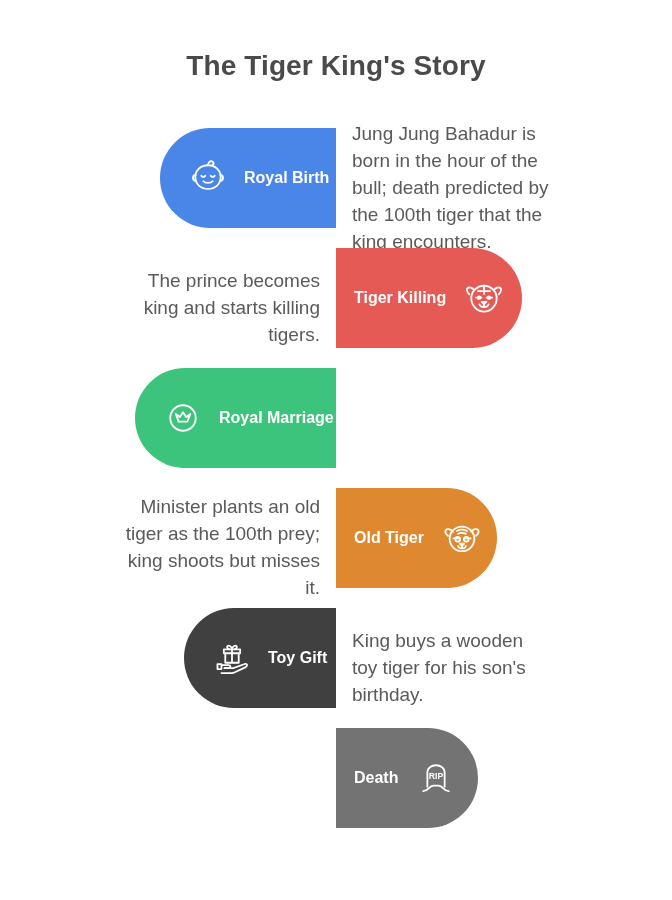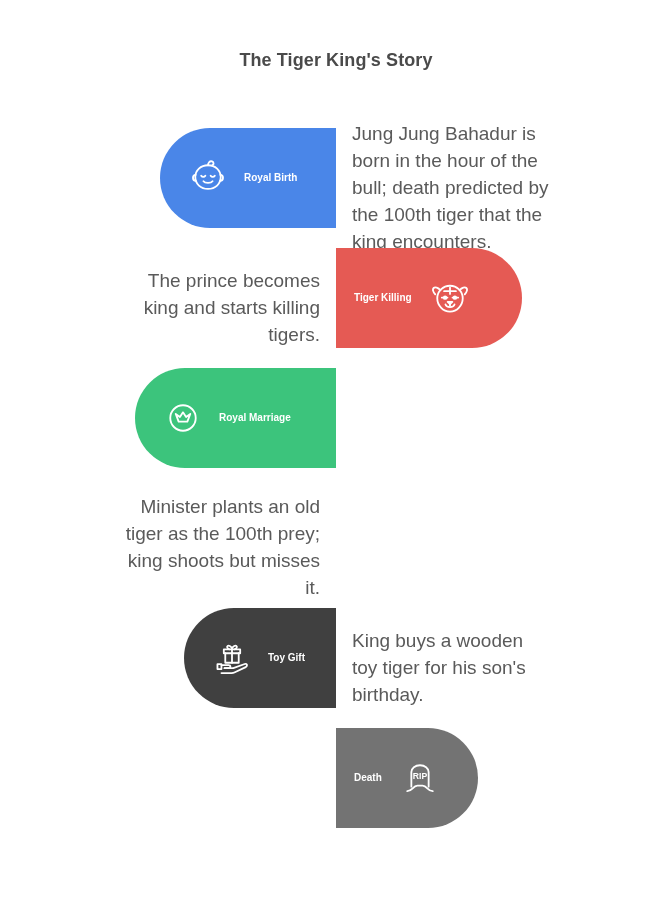--- a/index.html
+++ b/index.html
@@ -20,21 +20,21 @@
     height: 900px;
     box-sizing: border-box;
   }
 
   .page-title {
     position: absolute;
     top: 50px;
     left: 0;
     width: 672px;
     text-align: center;
-    font-size: 18px;
+    font-size: 28px;
     font-weight: bold;
     color: #4a4a4a;
     letter-spacing: 0.1px;
   }
 
   .timeline {
     position: absolute;
     top: 128px;
     left: 0;
     width: 672px;
@@ -78,21 +78,21 @@
     flex: 0 0 auto;
     width: 44px;
     height: 44px;
     display: flex;
     align-items: center;
     justify-content: center;
   }
   .pill-icon svg { display: block; }
 
   .pill-label {
-    font-size: 10px;
+    font-size: 16px;
     font-weight: bold;
     color: #ffffff;
     white-space: nowrap;
     line-height: 1;
   }
 
   
   .row.left .pill-label { margin-left: 14px; margin-right: 4px; }
   
   .row.right .pill-label { margin-right: 16px; }
@@ -175,20 +175,39 @@
           <svg width="40" height="40" viewBox="0 0 44 44" fill="none" stroke="#ffffff" stroke-width="2" stroke-linecap="round" stroke-linejoin="round">
             <circle cx="22" cy="22" r="14"></circle>
             <path d="M14 17.5l3.2 8.5h9.6l3.2-8.5-4.6 3.4L22 15.8l-3.4 5.1z"></path>
           </svg>
         </span>
         <span class="pill-label">Royal Marriage</span>
       </div>
     </div>
 
     <div class="row right">
+      <div class="pill" style="background:#de8830; width:161px;">
+        <span class="pill-label">Old Tiger</span>
+        <span class="pill-icon">
+          <svg width="40" height="40" viewBox="0 0 44 44" fill="none" stroke="#ffffff" stroke-width="2" stroke-linecap="round" stroke-linejoin="round">
+            <path d="M12 15c-2.6-2.8-6.2-3.6-7.6-2-1.2 1.4-.1 4.4 2.2 6.7"></path>
+            <path d="M32 15c2.6-2.8 6.2-3.6 7.6-2 1.2 1.4.1 4.4-2.2 6.7"></path>
+            <path d="M22 9.5c-7.5 0-13.6 6-13.6 13.4S14.5 36.5 22 36.5s13.6-6.2 13.6-13.6S29.5 9.5 22 9.5z"></path>
+            <path d="M16.5 14.2c1.6-1 3.6-1.4 5.5-1.4s3.9.4 5.5 1.4"></path>
+            <path d="M17.8 17.4c1.3-.7 2.8-1 4.2-1s2.9.3 4.2 1"></path>
+            <path d="M12.5 22.5h5.6"></path>
+            <path d="M25.9 22.5h5.6"></path>
+            <circle cx="17.3" cy="23.3" r="2.6"></circle>
+            <circle cx="26.7" cy="23.3" r="2.6"></circle>
+            <path d="M19.5 28.2h5l-2.5 2.3z"></path>
+            <path d="M22 30.5v1.5"></path>
+            <path d="M17.6 30.8c.8 2 2.6 2.7 4.4 2.7s3.6-.7 4.4-2.7"></path>
+          </svg>
+        </span>
+      </div>
       <div class="desc">Minister plants an old tiger as the 100th prey; king shoots but misses it.</div>
     </div>
 
     <div class="row left">
       <div class="pill" style="background:#404040; width:152px;">
         <span class="pill-icon">
           <svg width="40" height="40" viewBox="0 0 44 44" fill="none" stroke="#ffffff" stroke-width="2" stroke-linecap="round" stroke-linejoin="round">
             <path d="M22 11.5c-1.4-2.6-3.6-3.6-4.8-2.7-1.2.9-.5 2.8 2 3.6"></path>
             <path d="M22 11.5c1.4-2.6 3.6-3.6 4.8-2.7 1.2.9.5 2.8-2 3.6"></path>
             <rect x="13" y="12.6" width="18" height="4.2"></rect>

